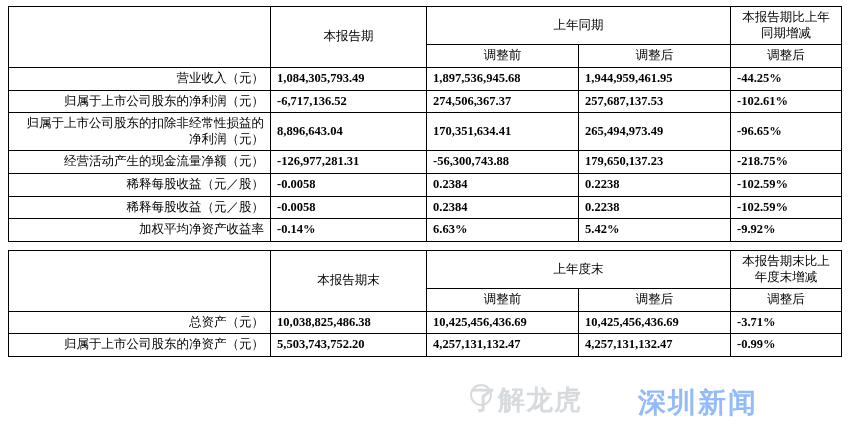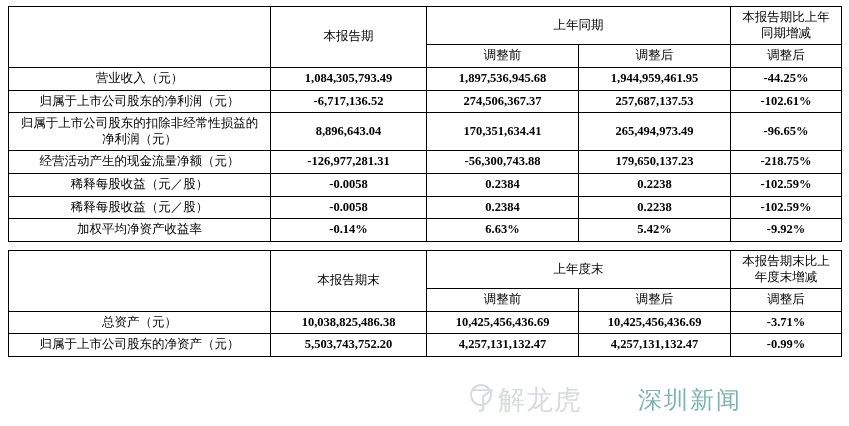--- a/index.html
+++ b/index.html
@@ -27,25 +27,25 @@
     width: 833px;
     font-size: 12.5px;
   }
   table.fin td {
     border: 1px solid #000000;
     padding: 3px 6px;
     vertical-align: middle;
     line-height: 1.25;
   }
   .label {
-    text-align: center;
+    text-align: right;
     white-space: normal;
   }
   .num {
-    text-align: center;
+    text-align: left;
     font-weight: bold;
     font-family: "Liberation Serif", serif;
     font-size: 12.5px;
   }
   .hdr {
     text-align: center;
     font-weight: normal;
   }
   col.c0 { width: 262px; }
   col.c1 { width: 156px; }
@@ -57,37 +57,37 @@
     left: 470px;
     top: 380px;
     width: 370px;
     height: 44px;
     pointer-events: none;
     opacity: 0.55;
   }
   .wm-text {
     position: absolute;
     font-family: "Liberation Sans", sans-serif;
-    font-weight: normal;
+    font-weight: bold;
     color: #9fa6ad;
     white-space: nowrap;
   }
   .wm1 {
     left: 0px;
     top: 2px;
     font-size: 27px;
     letter-spacing: 1px;
     color: #b8bec4;
   }
   .wm2 {
     left: 168px;
     top: 4px;
-    font-size: 24px;
+    font-size: 28px;
     letter-spacing: 2px;
-    color: #0f766e;
+    color: #3b82f6;
   }
   .wm-circle {
     position: absolute;
     left: 0px;
     top: 4px;
     width: 22px;
     height: 22px;
     border: 2px solid #b8bec4;
     border-radius: 50%;
     box-sizing: border-box;

